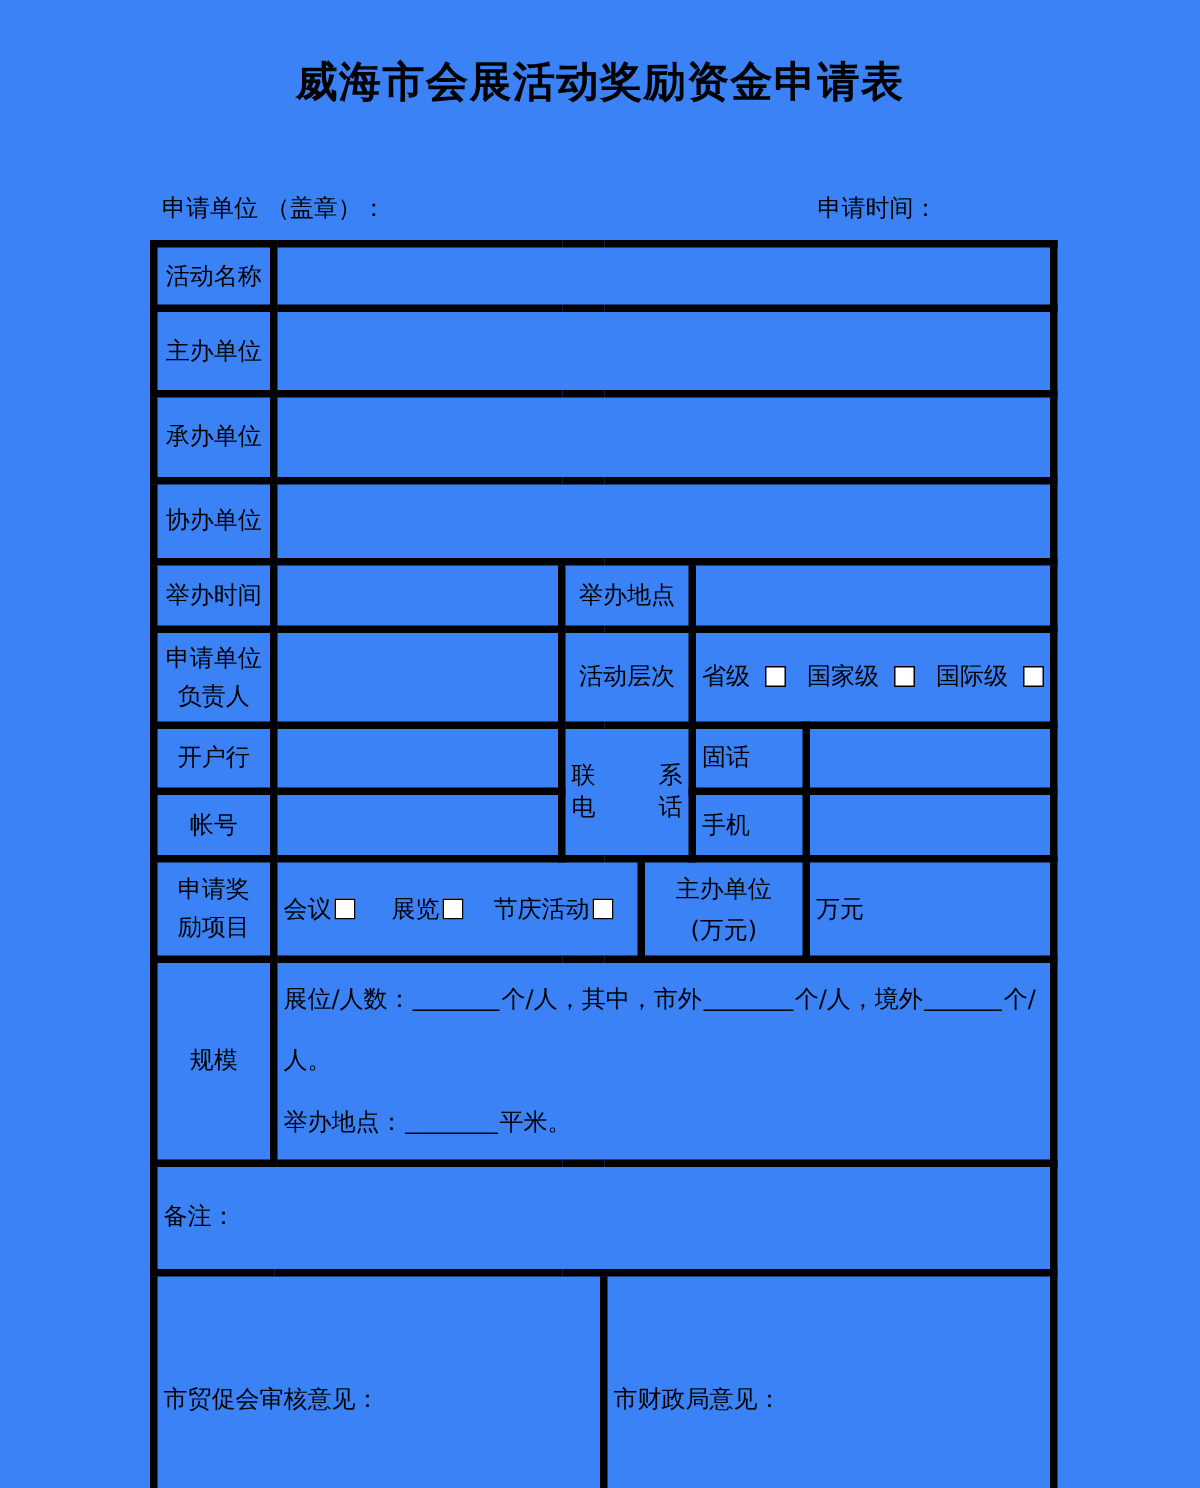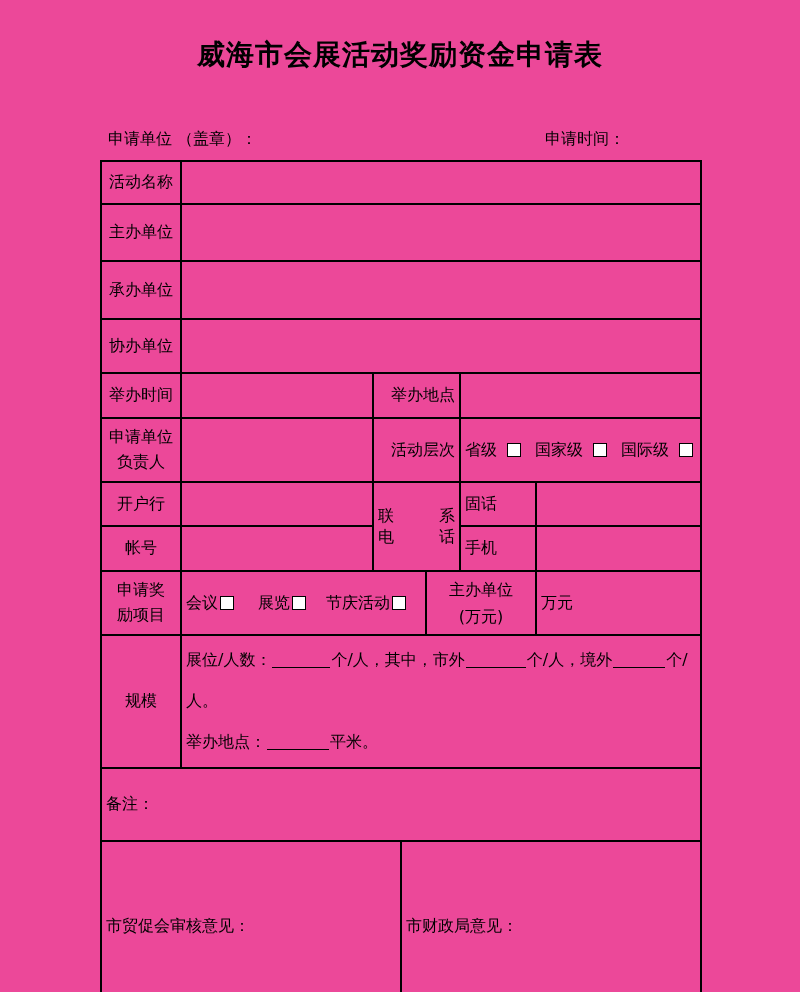--- a/index.html
+++ b/index.html
@@ -1,41 +1,41 @@
 <!DOCTYPE html>
 <html><head>
 <meta charset="utf-8">
 <style>
   * { box-sizing: border-box; }
   html, body { margin: 0; padding: 0; }
   body {
     width: 800px; height: 992px; background: #ffffff; color: #000;
     font-family: "DejaVu Sans", "Liberation Sans", sans-serif;
   }
-  .page { position: relative; width: 800px; height: 992px; background: #ec4899; overflow: hidden; }
+  .page { position: relative; width: 800px; height: 992px; background: #3b82f6; overflow: hidden; }
 
   .doc-title {
     position: absolute; top: 36px; left: 0; width: 100%;
     text-align: center; font-size: 28px; font-weight: bold; letter-spacing: 1px;
   }
   .hdr-left  { position: absolute; top: 129px; left: 108px; font-size: 16px; }
   .hdr-right { position: absolute; top: 129px; left: 545px; font-size: 16px; }
 
   table.form {
     position: absolute; left: 100px; top: 160px; width: 600px;
     border-collapse: collapse; table-layout: fixed;
     border: 2px solid #000;
   }
   table.form td {
-    border: 2px solid #000000; font-size: 16px; padding: 4px;
+    border: 5px solid #000000; font-size: 16px; padding: 4px;
     vertical-align: middle; overflow: hidden;
   }
   td.lbl { text-align: center; line-height: 1.55; }
   td.val {}
-  td.sublbl { text-align: right; }
+  td.sublbl { text-align: center; }
   td.leftpad { padding-left: 9px; }
 
   .two-line { line-height: 1.55; }
 
   
   .cb {
     display: inline-block; width: 14px; height: 14px;
     border: 1.5px solid #000; vertical-align: -2px; background: #fff;
   }
 

